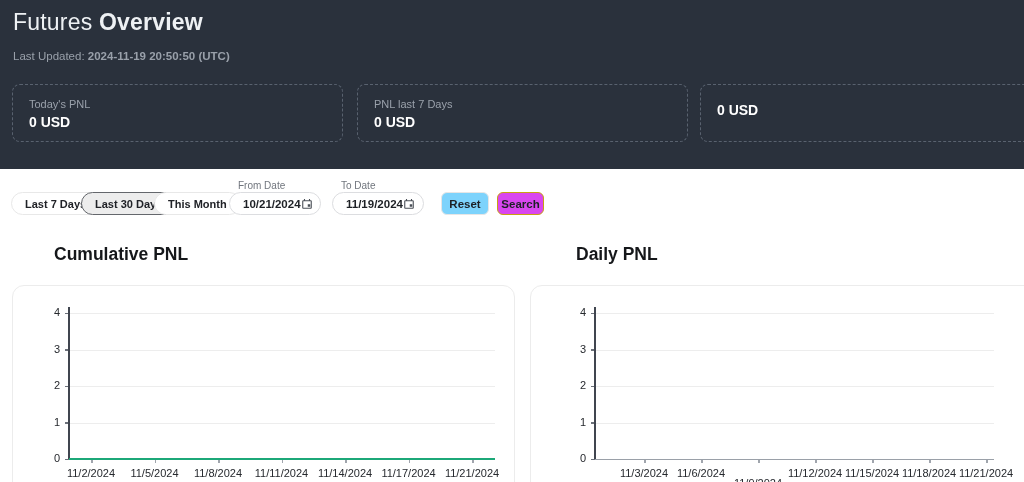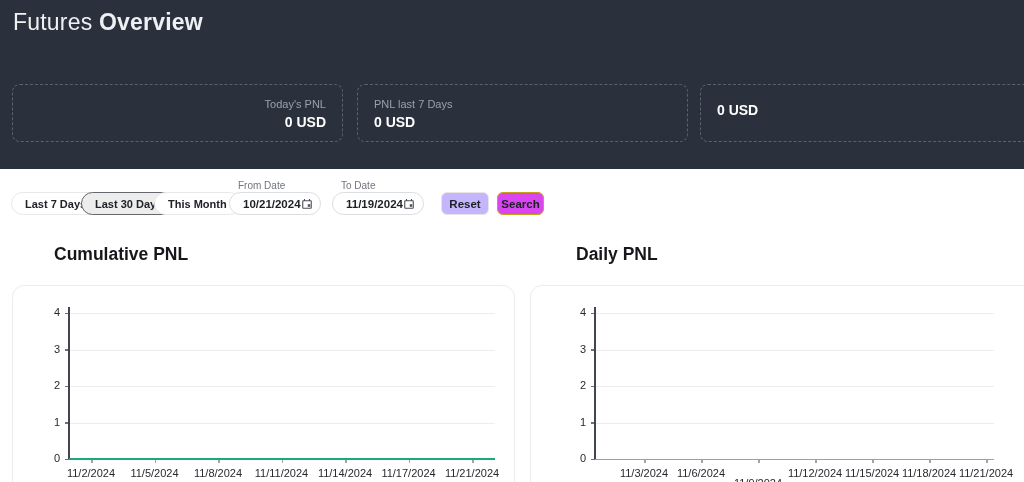--- a/index.html
+++ b/index.html
@@ -25,21 +25,21 @@
   }
   .last-updated b { font-weight:700; }
 
   .stat-card {
     position:absolute; top:84px; height:58px; width:331px;
     border:1px dashed #59626f; border-radius:8px;
     padding:13px 16px 0 16px;
   }
   .stat-card .stat-label { font-size:11px; color:#9aa1ab; }
   .stat-card .stat-value { font-size:14px; font-weight:700; color:#ffffff; margin-top:4px; }
-  .stat-1 { left:12px;text-align:right; } .stat-2 { left:357px; } .stat-3 { left:700px; }
+  .stat-1 { left:12px; } .stat-2 { left:357px; } .stat-3 { left:700px; }
 
   
   .pill {
     position:absolute; top:192px; height:23px;
     display:flex; align-items:center; justify-content:center;
     background:#ffffff; border:1px solid #e8e8e8; border-radius:12px;
     font-size:11px; font-weight:700; color:#202227; padding:0 13px; cursor:pointer;
   }
   .pill.selected { background:#ededed; border:1.5px solid #64676c; }
   .pill-1 { left:11px; } .pill-2 { left:81px; } .pill-3 { left:154px; }
@@ -56,21 +56,21 @@
   .from-label { left:238px; } .from-input { left:229px; }
   .to-label   { left:341px; } .to-input   { left:332px; }
   .cal-icon { display:flex; align-items:center; }
 
   .btn {
     position:absolute; top:192px; height:23px;
     display:flex; align-items:center; justify-content:center;
     font-size:11.5px; font-weight:700; color:#1d2025;
     border-radius:6px; cursor:pointer;
   }
-  .btn-reset { left:441px; width:48px; background:#c4b5fd; border:1px solid #e6e6e6; }
+  .btn-reset { left:441px; width:48px; background:#7dd3fc; border:1px solid #e6e6e6; }
   .btn-search { left:497px; width:47px; background:#d946ef; border:1.5px solid #c7a113; }
 
   
   .chart-title {
     position:absolute; top:244px; font-size:17.5px; font-weight:700; color:#15171a;margin-left:42px;
   }
   .title-left { left:12px; } .title-right { left:534px; }
 
   .chart-card {
     position:absolute; top:285px; height:230px; background:#fff;
@@ -87,20 +87,21 @@
   .xlab  { position:absolute; font-size:11px; color:#26292e; white-space:nowrap; transform:translateX(-50%); }
   .xtick { position:absolute; width:1.5px; height:4px; background:#a0a5ad; }
   .zero-line { position:absolute; height:2px; }
   .xaxis-line { position:absolute; height:1px; background:#9aa0a8; }
 </style>
 </head>
 <body>
 
 <div class="header">
   <div class="page-title"><span>Futures </span><b>Overview</b></div>
+  <div class="last-updated"><span>Last Updated: </span><b>2024-11-19 20:50:50 (UTC)</b></div>
 
   <div class="stat-card stat-1">
     <div class="stat-label">Today's PNL</div>
     <div class="stat-value">0 USD</div>
   </div>
   <div class="stat-card stat-2">
     <div class="stat-label">PNL last 7 Days</div>
     <div class="stat-value">0 USD</div>
   </div>
   <div class="stat-card stat-3">

